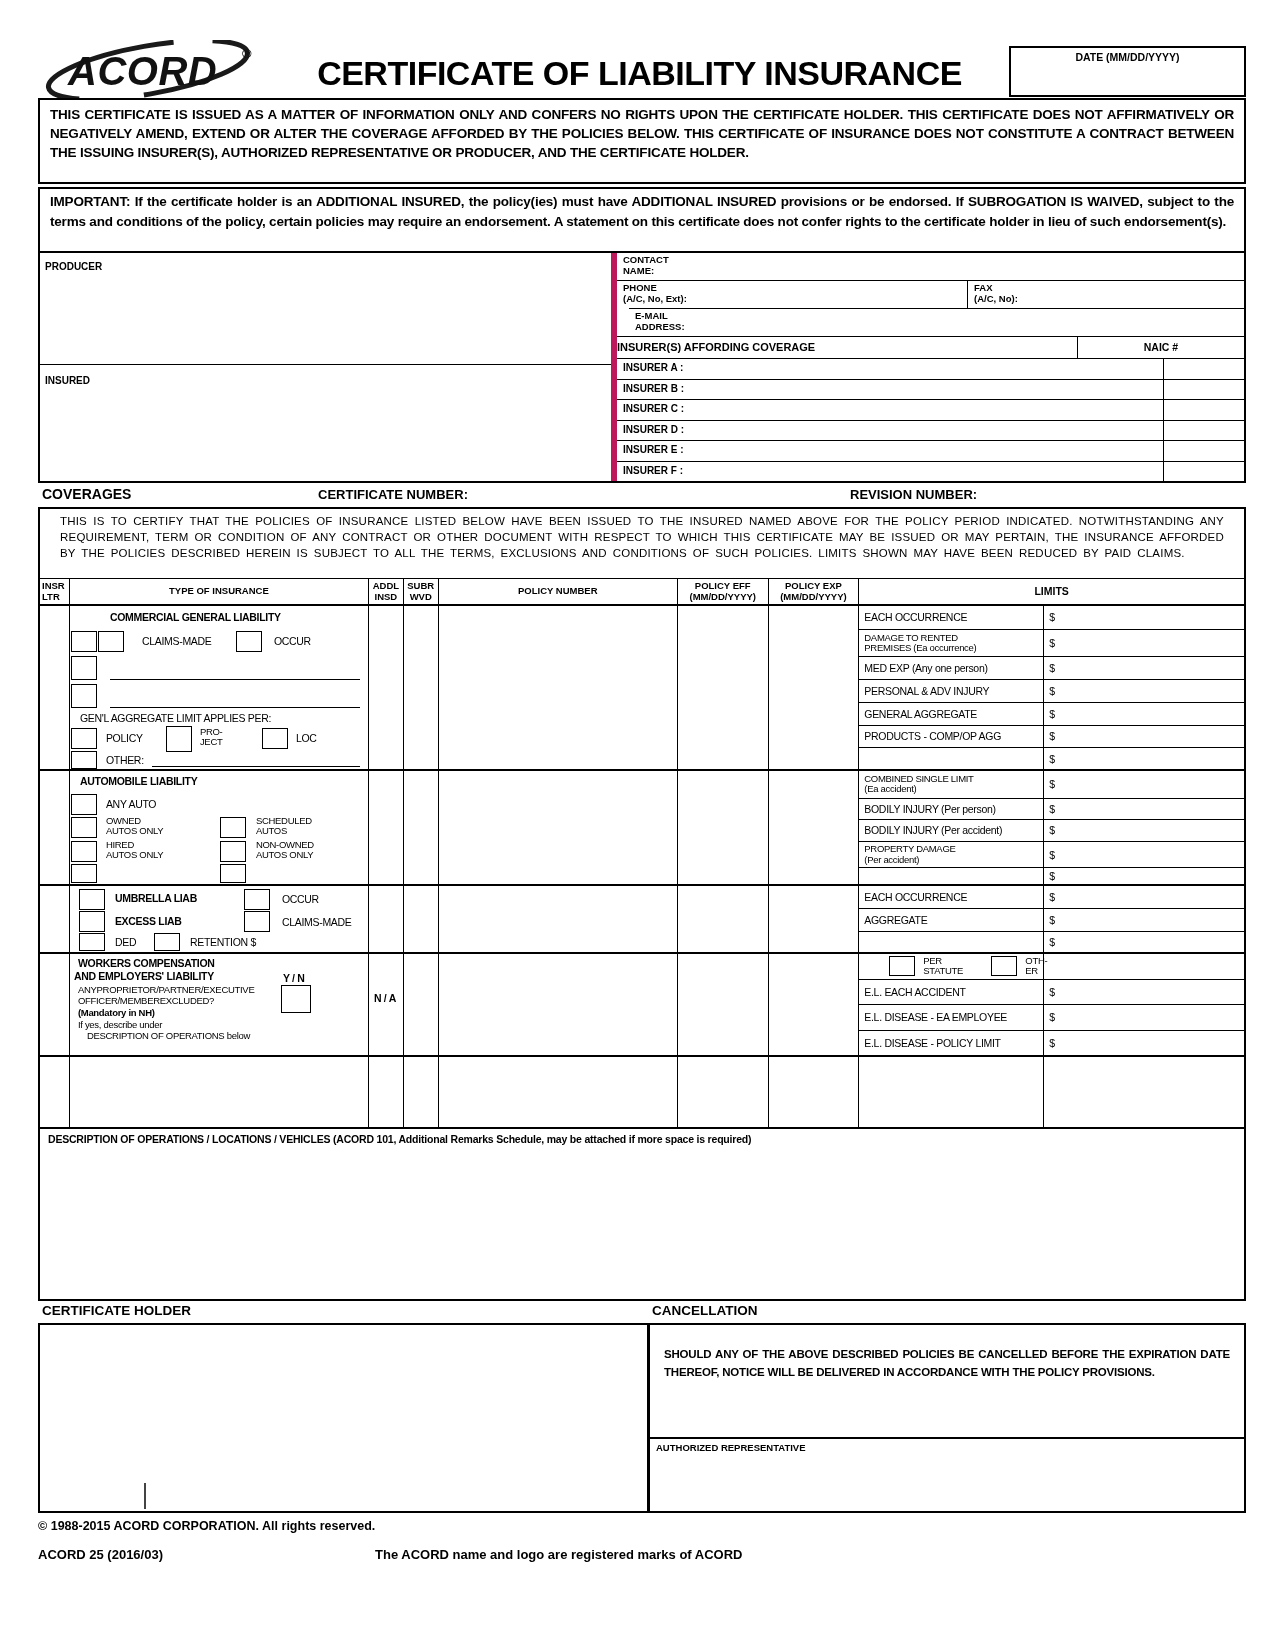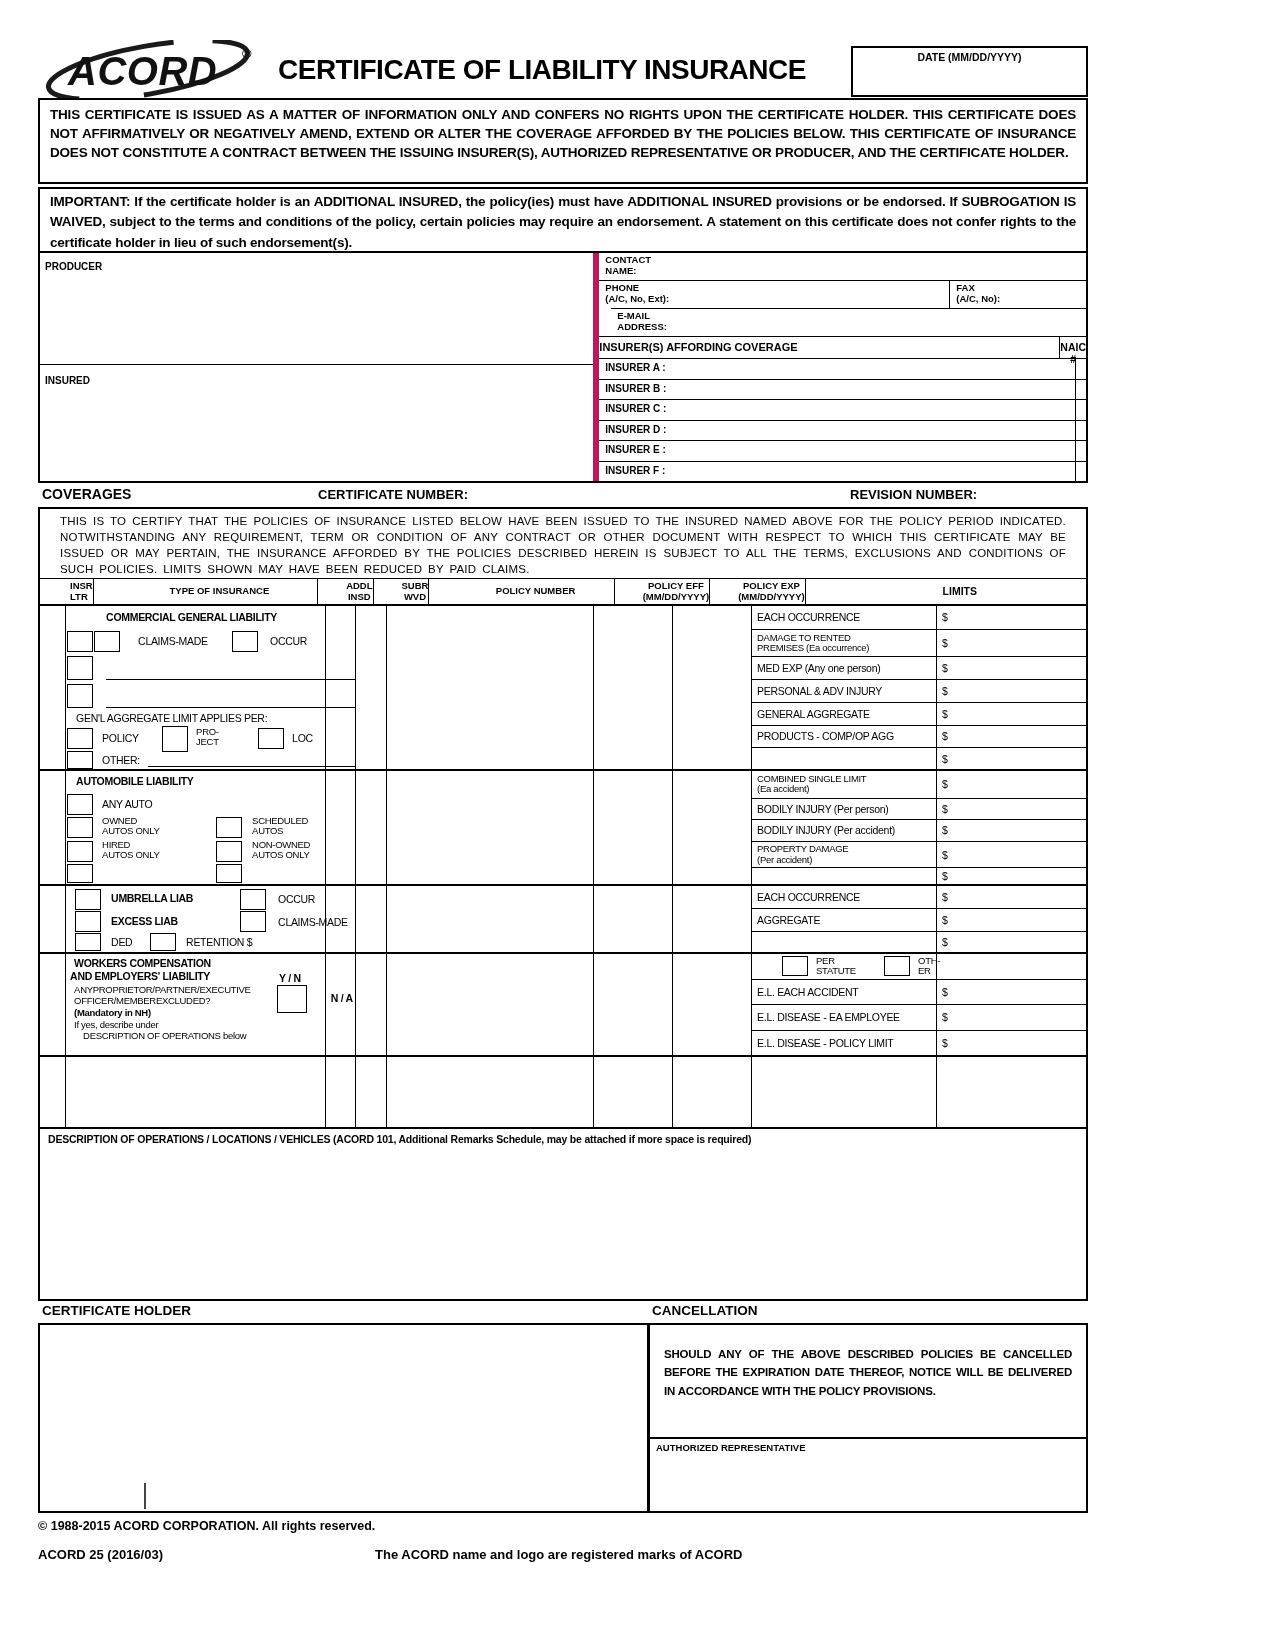--- a/index.html
+++ b/index.html
@@ -1,25 +1,25 @@
 <!DOCTYPE html>
 <html><head>
 <meta charset="utf-8">
 <style>
   * { margin:0; padding:0; box-sizing:border-box; }
   html,body { background:#fff; }
   .page { position:relative; width:1284px; height:1650px; background:#fff;
           font-family:"Liberation Sans", sans-serif; color:#000; overflow:hidden; }
-  .inner { position:absolute; left:38px; top:40px; width:1050px; }
+  .inner { position:absolute; left:38px; top:40px; width:1208px; }
 
   
   .hdr { position:relative; height:58px; }
   .logo { position:absolute; left:0; top:0; }
-  .maintitle { position:absolute; left:240px; right:245px; top:14px; 
-               font-size:28px; font-weight:700; letter-spacing:-0.5px; white-space:nowrap; }
+  .maintitle { position:absolute; left:240px; right:245px; top:14px; text-align:center;
+               font-size:34px; font-weight:700; letter-spacing:-0.5px; white-space:nowrap; }
   .datebox { position:absolute; right:0; top:6px; width:237px; height:51px; border:2px solid #000; }
   .datebox .dl { text-align:center; font-size:10.5px; font-weight:700; padding-top:3px; }
   .datebox .dval { height:28px; }
 
   
   .disclaimer { border:2px solid #000; height:86px; padding:5px 10px 0; font-size:13.5px;
                 font-weight:700; text-align:justify; line-height:1.42; letter-spacing:-0.2px; }
   .important  { border:2px solid #000; margin-top:3px; height:66px; padding:3px 10px 0;
                 font-size:13.5px; font-weight:600; text-align:justify; line-height:1.5; letter-spacing:-0.2px;}
 
@@ -55,21 +55,21 @@
   .covtable { border:2px solid #000; }
   .certify { height:70px; padding:4px 20px 0; font-size:11.5px; line-height:1.4; text-align:justify;
              letter-spacing:0.2px; word-spacing:2.5px; border-bottom:1px solid #000; }
   .trow { display:flex; }
   .c { border-right:1px solid #000; position:relative; }
   .c-insr{width:30px} .c-type{width:300px} .c-addl{width:35px} .c-subr{width:35px}
   .c-pol{width:240px} .c-eff{width:91px} .c-exp{width:91px}
   .c-limits{width:386px; border-right:none;}
   .thead { height:27px; border-bottom:2px solid #000; font-size:9.5px; font-weight:700; }
   .thc { display:flex; flex-direction:column; justify-content:center; align-items:center;
-         line-height:1.12; text-align:center;margin-left:28px; }
+         line-height:1.12; text-align:center; }
   .thc.left { align-items:flex-start; padding-left:2px; }
   .sect { border-bottom:2px solid #000; }
   .limwrap { width:386px; display:flex; flex-direction:column; border-right:none; }
   .limrow { display:flex; border-top:1px solid #000; }
   .limrow.first { border-top:none; }
   .ll { width:185px; border-right:1px solid #000; display:flex; flex-direction:column;
         justify-content:center; padding-left:5px; font-size:10.5px; letter-spacing:-0.3px; }
   .ll .tw { font-size:9.5px; line-height:1.1; }
   .lv { flex:1; display:flex; align-items:center; padding-left:5px; font-size:10.5px; }
   .h23{height:23px}.h28{height:28px}.h22{height:22px}.h27{height:27px}.h17{height:17px}

